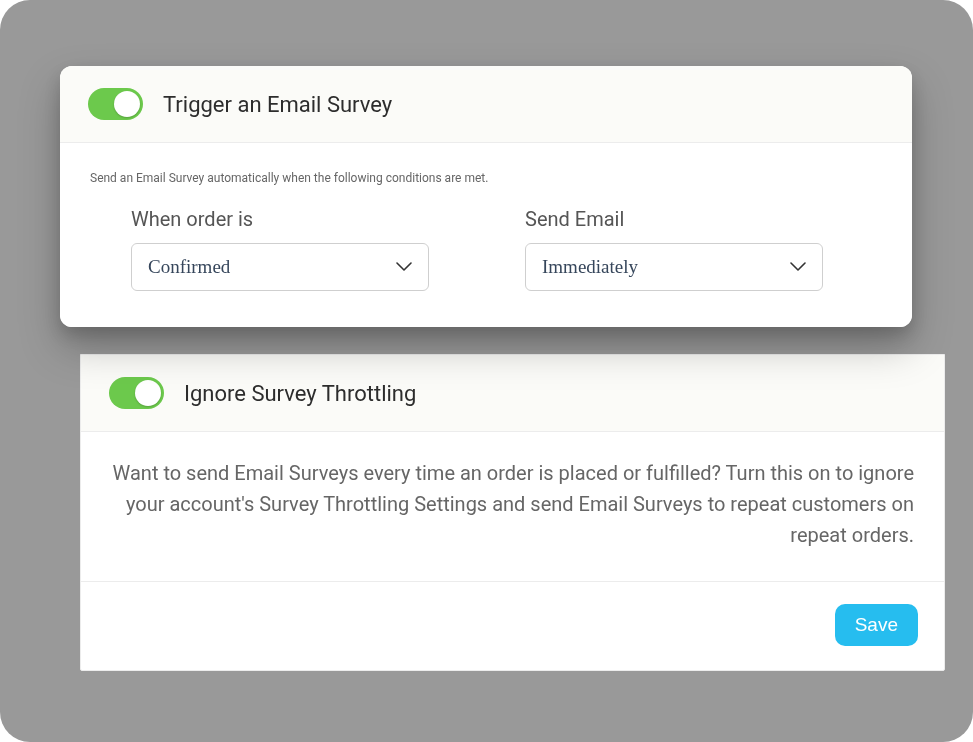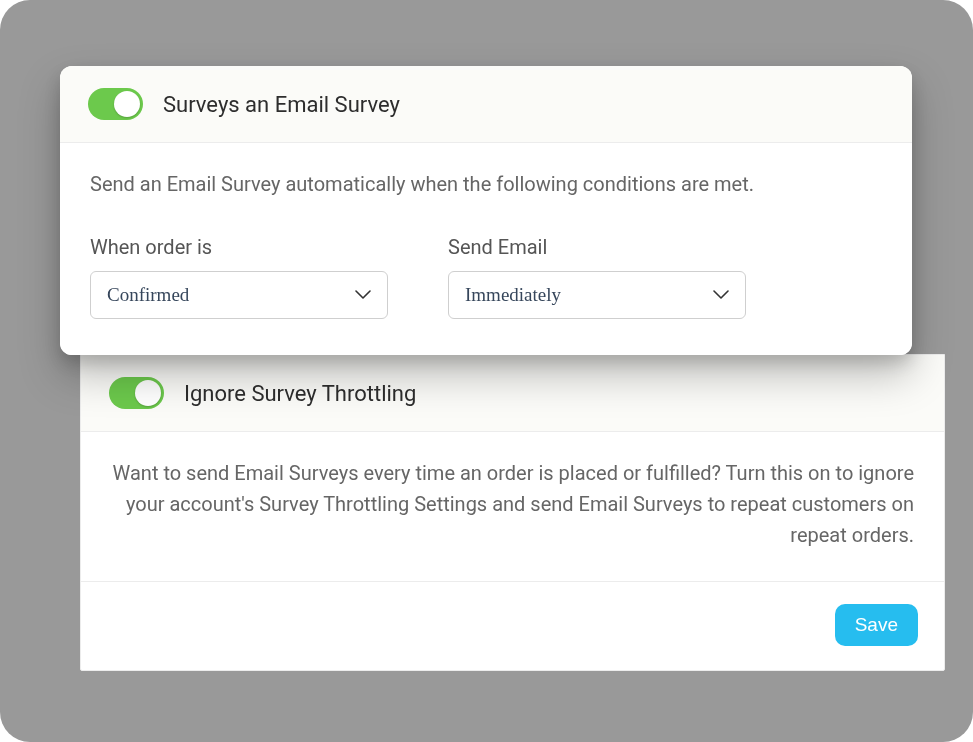--- a/index.html
+++ b/index.html
@@ -80,28 +80,29 @@
     .header-title {
       font-size: 22px;
       font-weight: 400;
       color: #2d2d2d;
     }
     .card-body {
       padding: 26px 30px 36px 30px;
       background: #fff;
     }
     .body-desc {
-      font-size: 20px;
+      font-size: 12px;
       color: #666;
       line-height: 1.5;
-      margin-bottom: 36px;
+      margin-bottom: 20px;
     }
     .fields-row {
       display: flex;
-      gap: 60px;
+      gap: 96px;
+      margin-left: 41px;
     }
     .field {
       display: flex;
       flex-direction: column;
       gap: 12px;
       width: 298px;
     }
     .field-label {
       font-size: 20px;
       color: #555;
@@ -170,21 +171,21 @@
   <div class="back-footer">
     <button class="save-btn">Save</button>
   </div>
 </div>
 
 <div class="front-card">
   <div class="card-header">
     <div class="toggle">
       <div class="toggle-knob"></div>
     </div>
-    <div class="header-title">Surveys an Email Survey</div>
+    <div class="header-title">Trigger an Email Survey</div>
   </div>
   <div class="card-body">
     <div class="body-desc">Send an Email Survey automatically when the following conditions are met.</div>
     <div class="fields-row">
       <div class="field">
         <div class="field-label">When order is</div>
         <div class="select">
           <span class="select-value">Confirmed</span>
           <span class="chevron">
             <svg width="16" height="10" viewBox="0 0 16 10">

